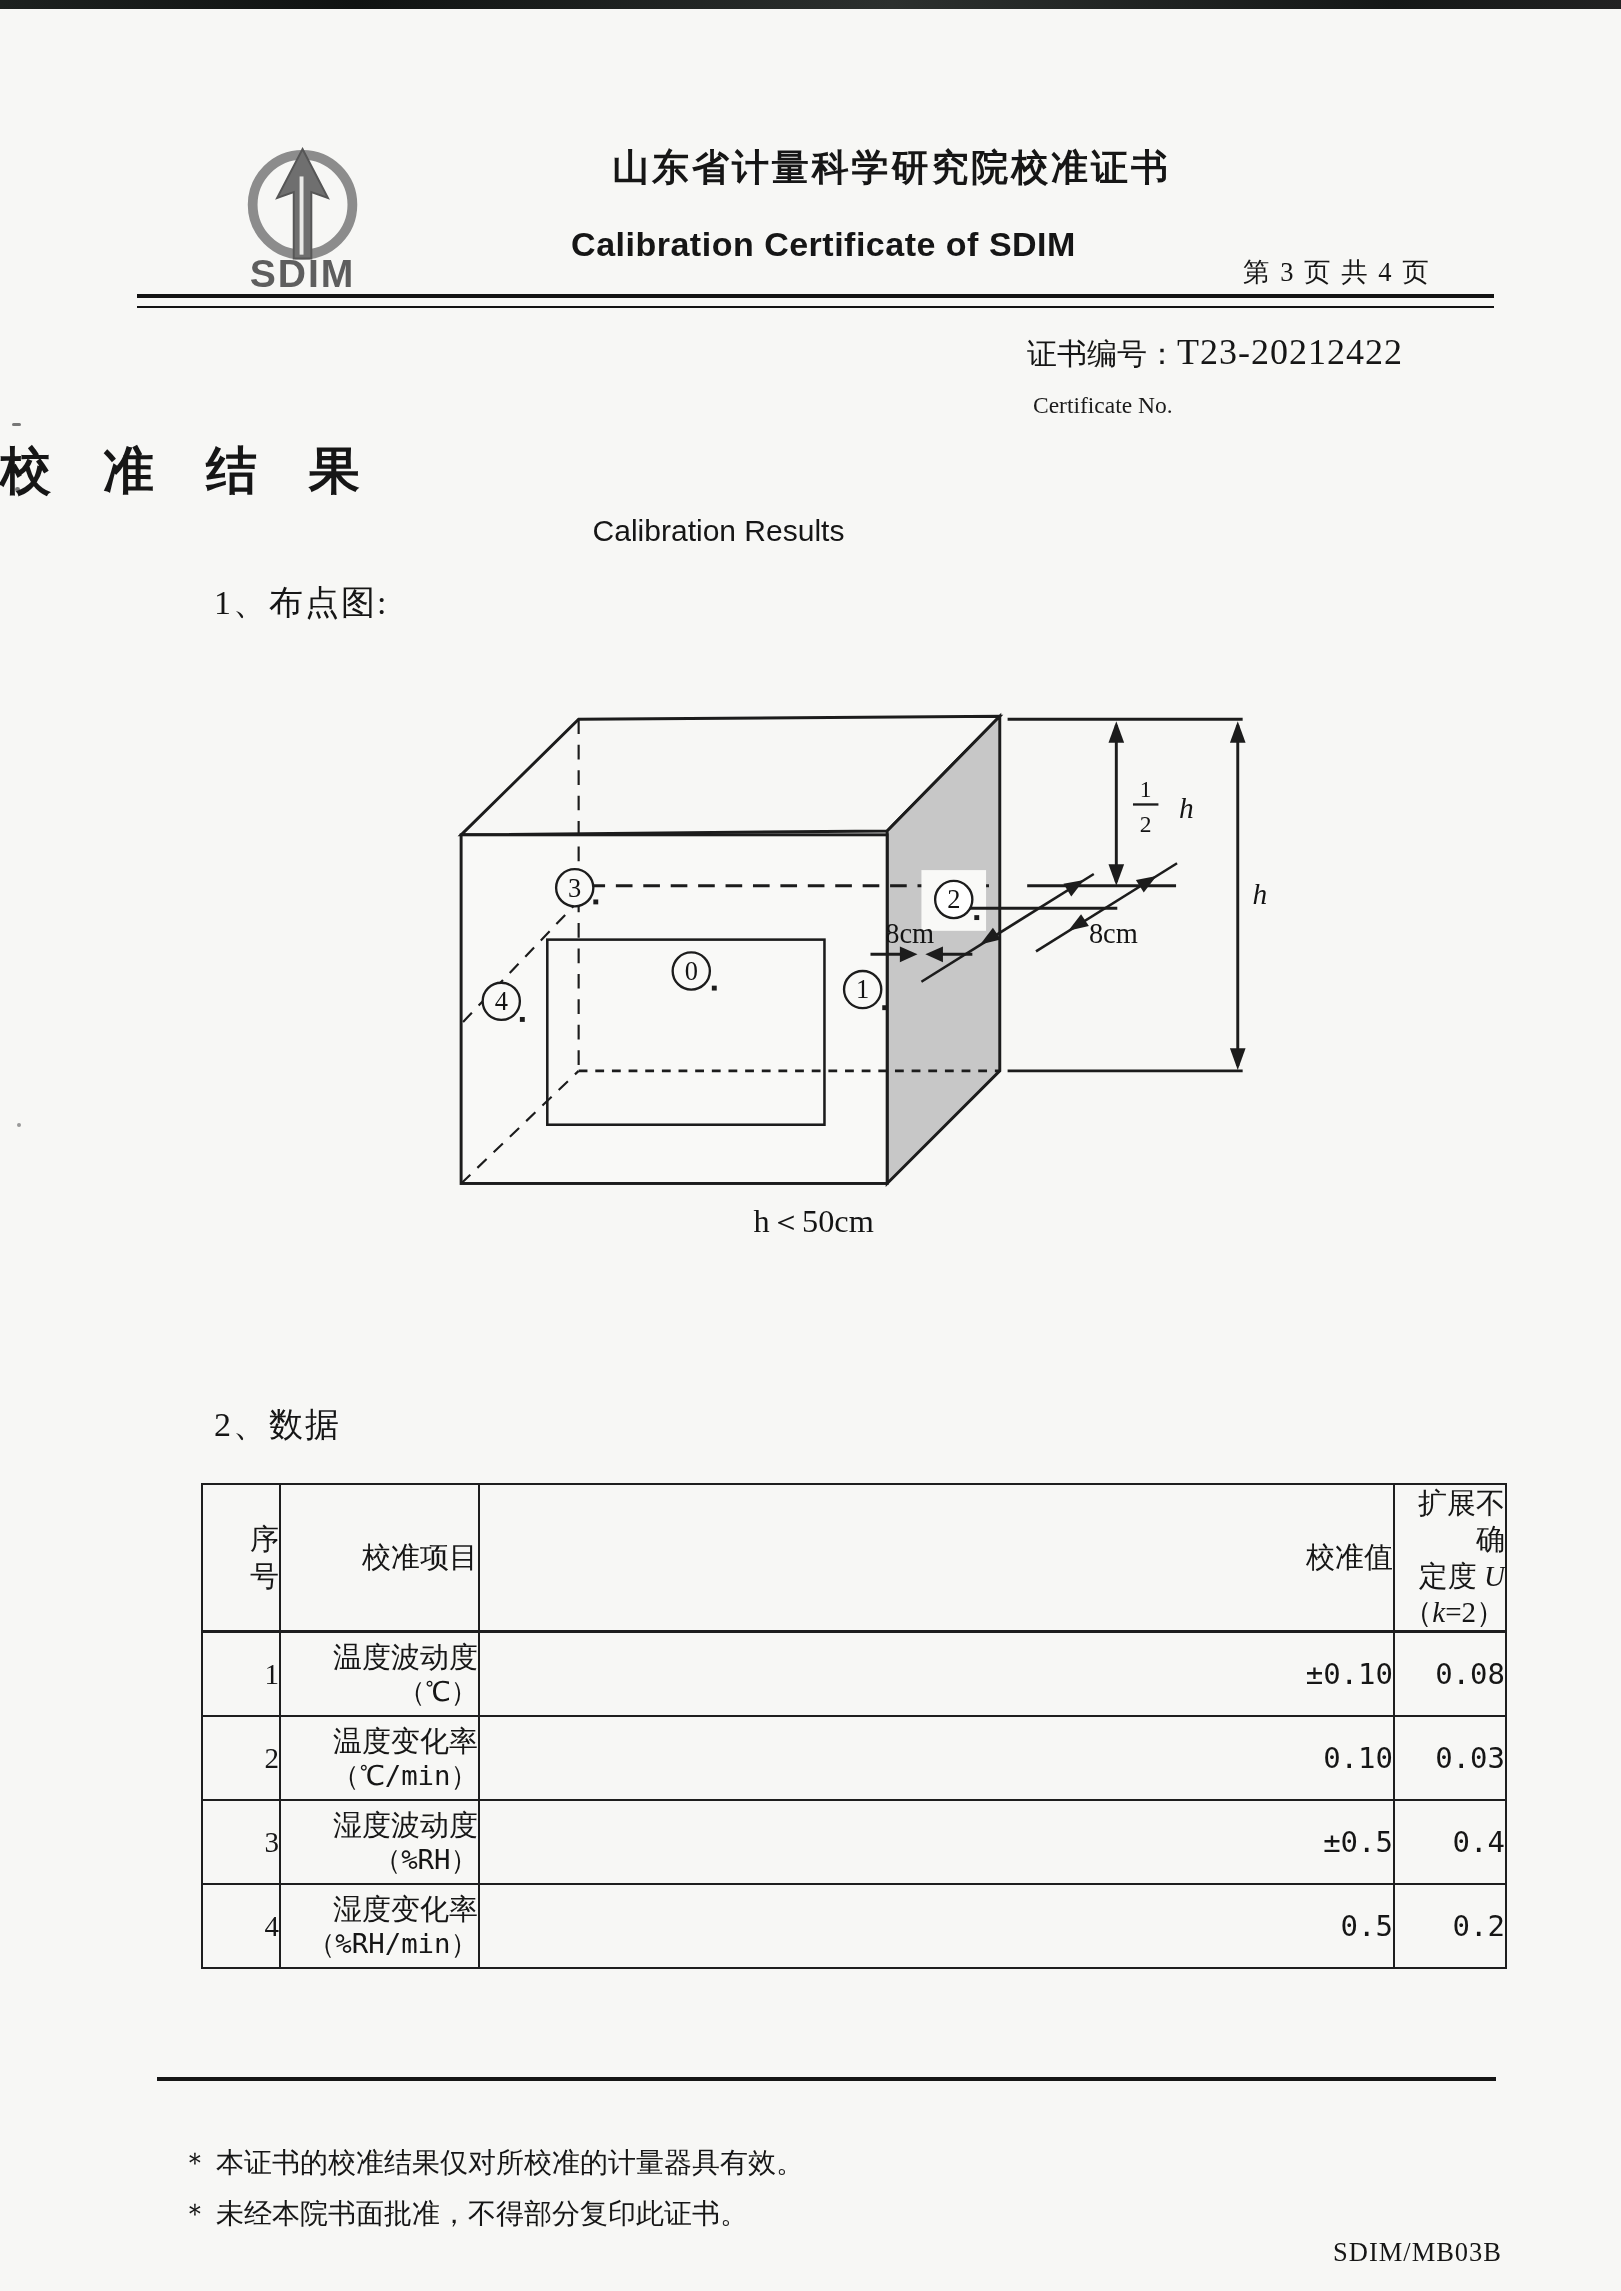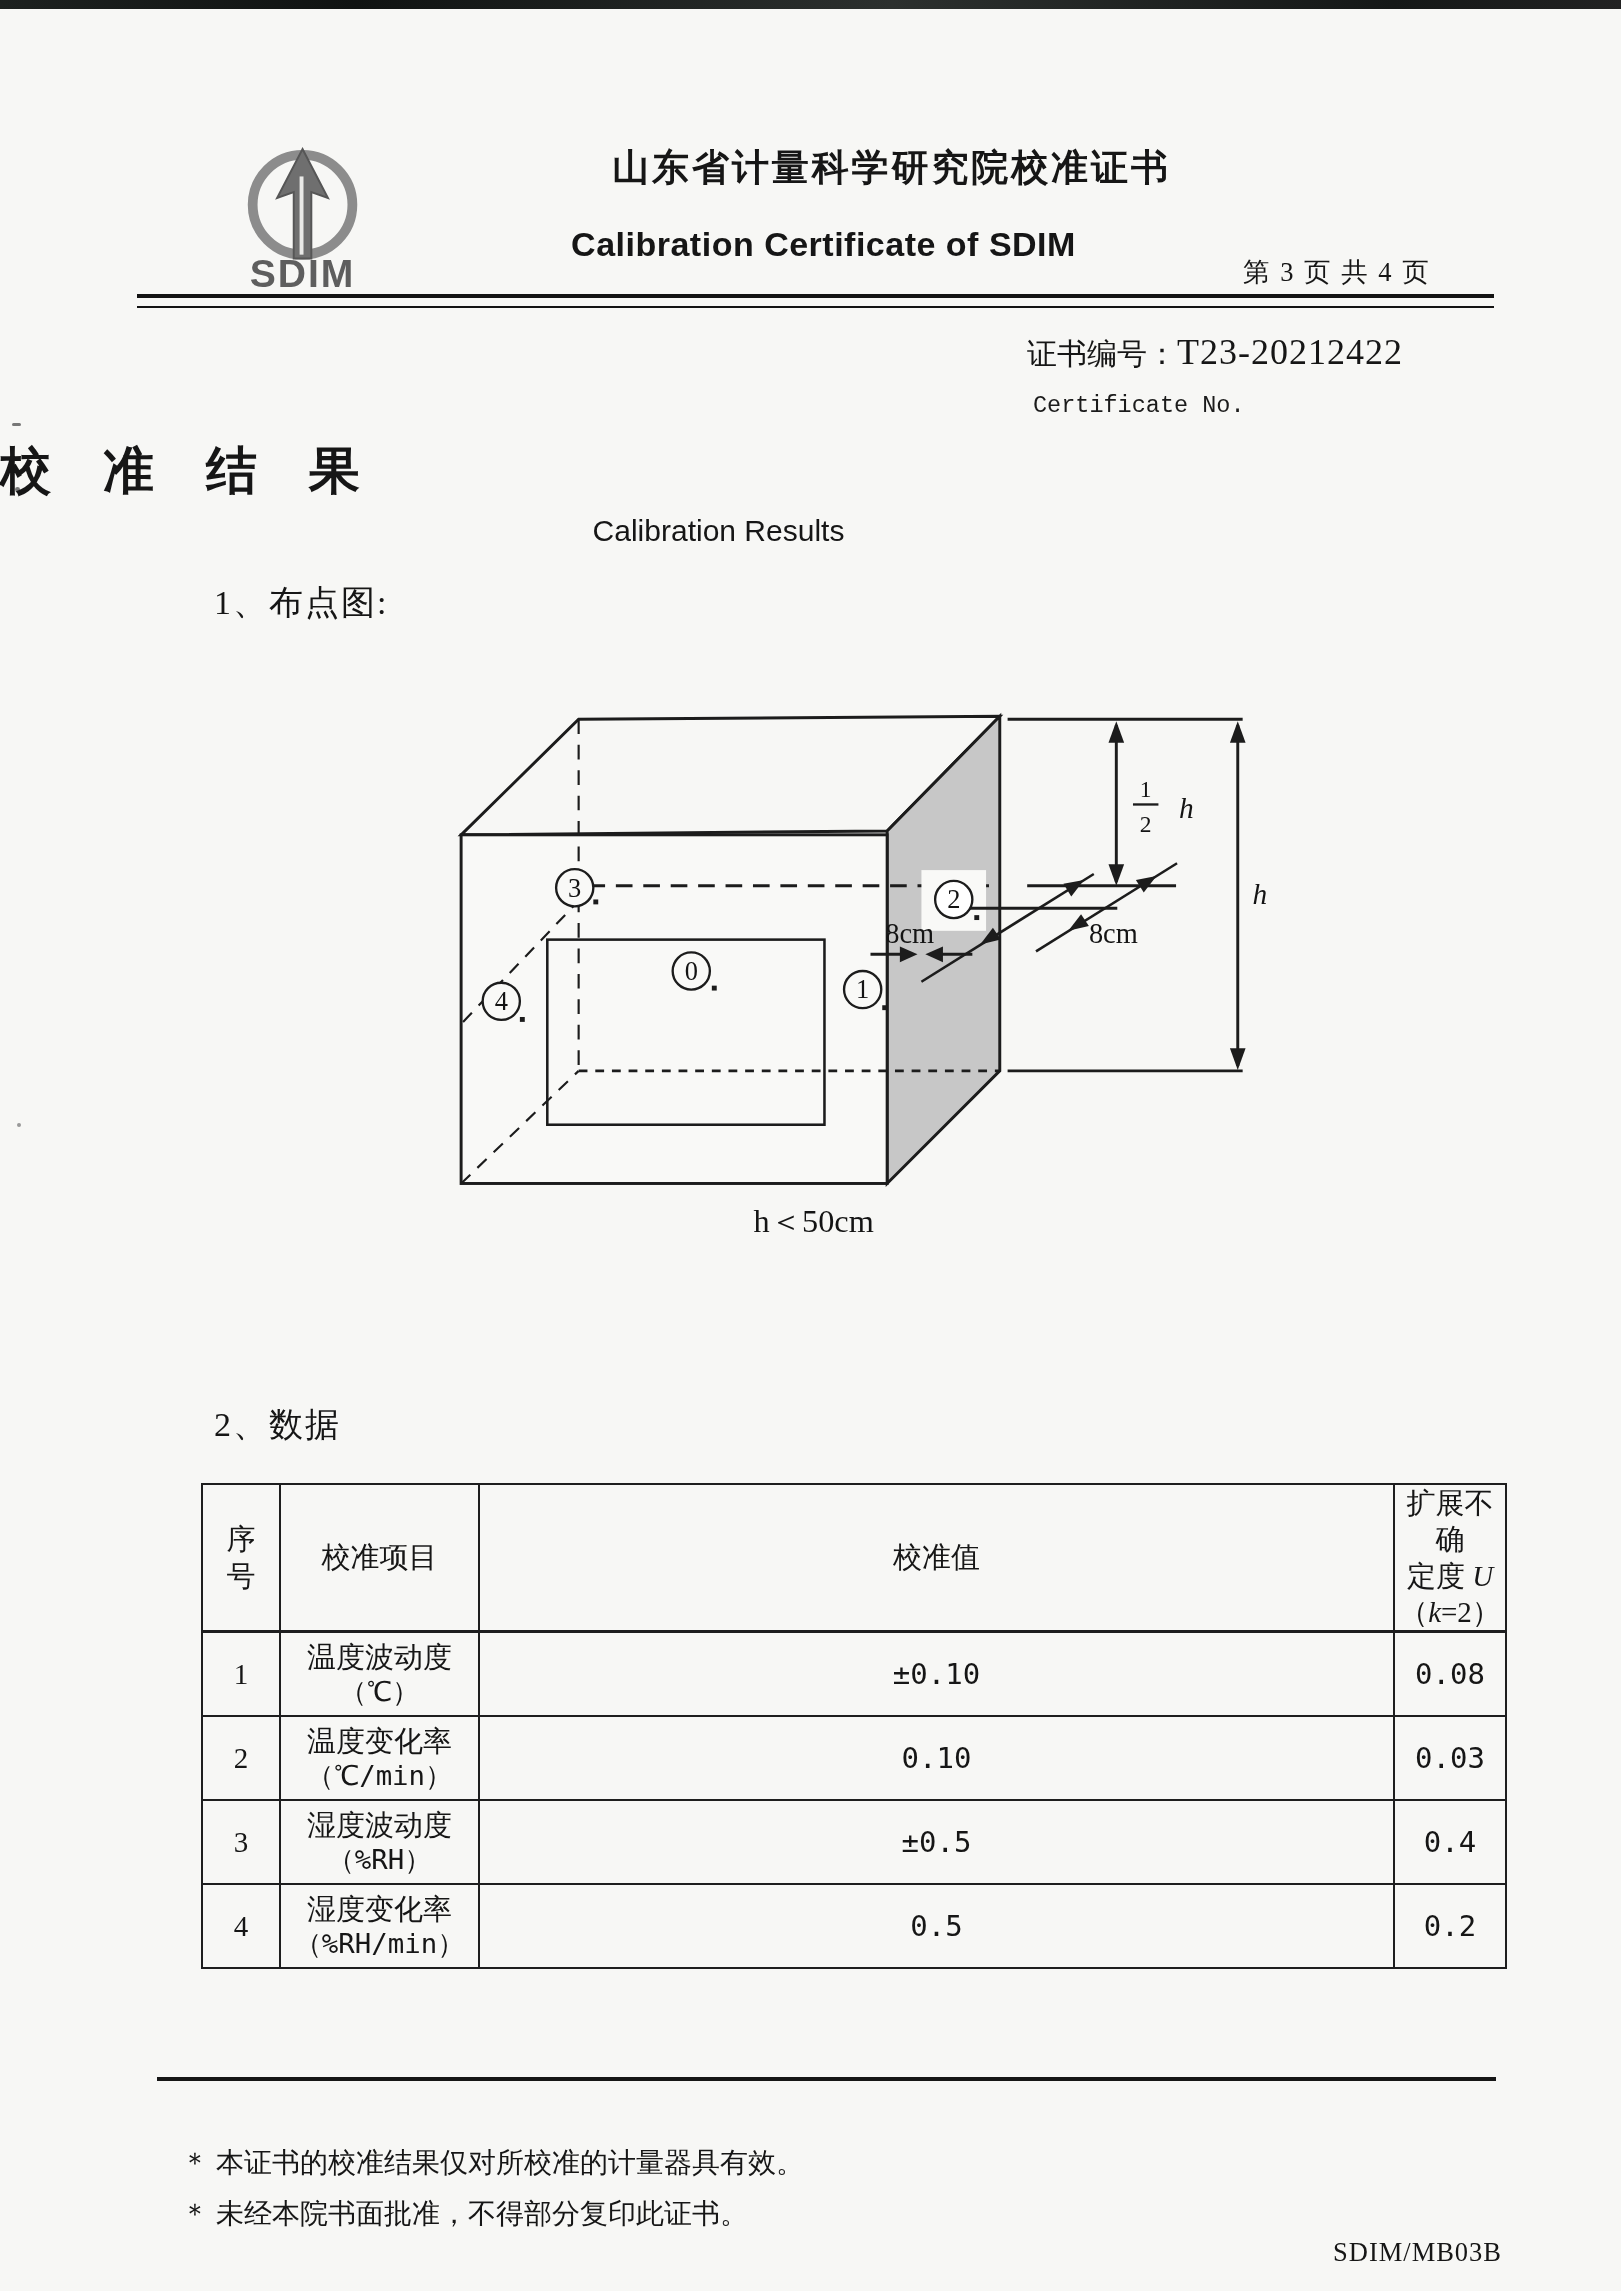--- a/index.html
+++ b/index.html
@@ -23,41 +23,41 @@
     font-family:"Liberation Sans","DejaVu Sans",sans-serif;
     font-size:34px;font-weight:800;letter-spacing:0.5px;white-space:nowrap;}
   .page-label{left:1243px;top:254px;font-size:26.5px;letter-spacing:2px;white-space:nowrap;}
   .dbl-rule{left:137px;top:294px;width:1357px;height:7.8px;
     border-top:4.9px solid #131313;border-bottom:2.9px solid #131313;}
 
   
   .cert-line{left:1027px;top:331px;white-space:nowrap;}
   .cert-label{font-size:30px;}
   .cert-value{font-size:36px;letter-spacing:1px;}
-  .cert-en{left:1033px;top:392px;font-family:Liberation Mono, monospace;
+  .cert-en{left:1033px;top:392px;font-family:Liberation Serif, serif;
     font-size:23.5px;color:#1b1b1b;}
 
   
   .res-cn{left:0;top:437px;width:1621px;
     font-size:51px;font-weight:700;letter-spacing:19.6px;}
   .res-en{left:0;top:514px;width:1437px;text-align:center;
     font-family:"Liberation Sans","DejaVu Sans",sans-serif;font-size:30px;}
 
   .sec-label{font-size:34px;letter-spacing:2px;white-space:nowrap;}
   .sec1{left:214px;top:580px;}
   .sec2{left:214px;top:1402px;}
 
   
   .diagram{left:294px;top:637px;}
   .diagram text{font-family:"Liberation Serif","DejaVu Serif",serif;fill:#141414;}
   .dim-serif{font-style:italic;}
 
   
   .data-table{left:201px;top:1483px;border-collapse:collapse;table-layout:fixed;}
-  .data-table td{border:2.5px solid #1e1e1e;text-align:center;vertical-align:middle;
+  .data-table td{border:2.5px solid #1e1e1e;text-align:right;vertical-align:middle;
     padding:0;font-size:29px;line-height:1.25;}
   .data-table tr.hdr td{border-bottom-width:3.9px;}
   .data-table td.c-no{width:76px;}
   .data-table td.c-item{width:197px;}
   .data-table td.c-val{width:913px;}
   .data-table td.c-u{width:110px;}
   .hdr-h{height:118px;}
   .row-h{height:82px;}
   .mono{font-family:"DejaVu Sans Mono","Liberation Mono",monospace;font-size:27.4px;}
   .ital{font-style:italic;}

